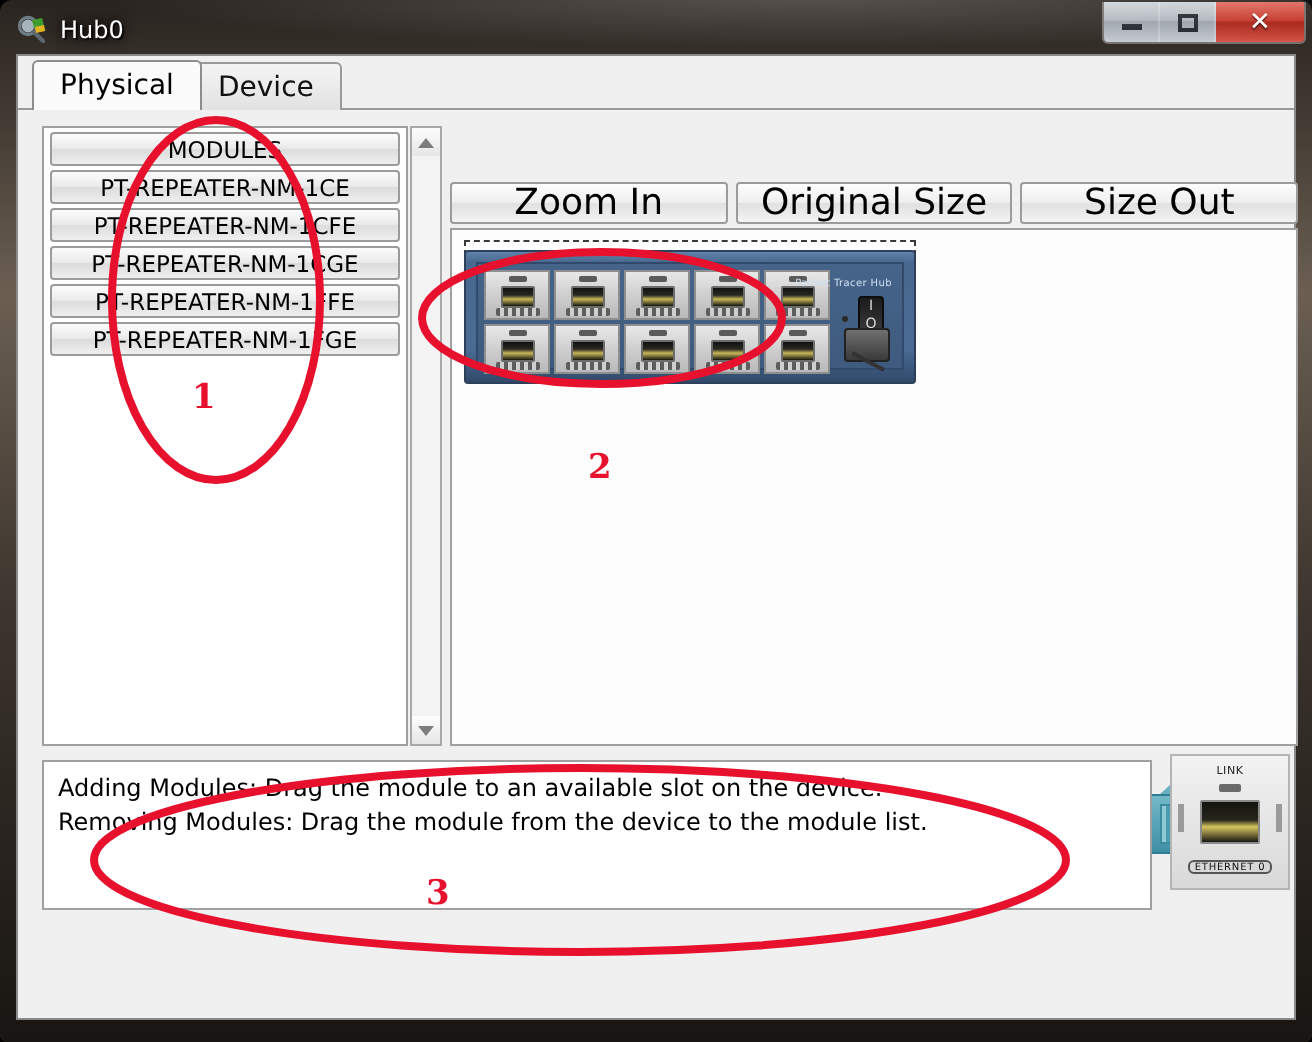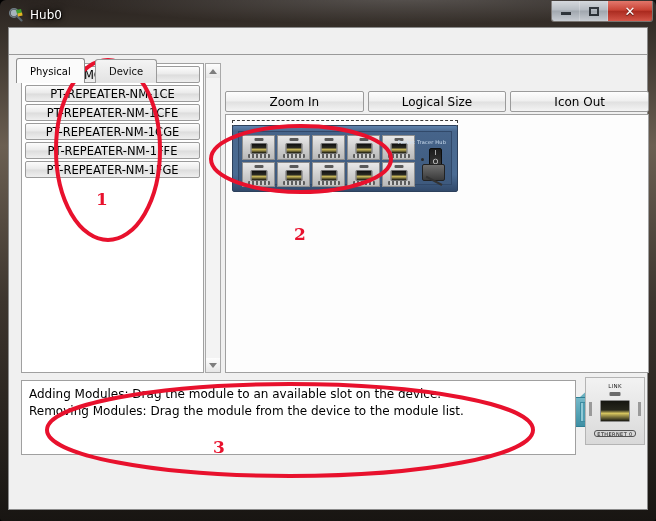--- a/index.html
+++ b/index.html
@@ -74,24 +74,23 @@
 
   
   #tabstrip {
     position: absolute; left: 0; top: 0; right: 0; height: 27px;
     background: #f0f0f0;
   }
   .tab {
     position: absolute; top: 3px; height: 24px;
     padding: 0 13px;
     display: flex; align-items: center;
-    font-size: 10px; color: #000;
+    font-size: 14px; color: #000;
     border: 1px solid #9a9a9a; border-bottom: none;
     border-radius: 3px 3px 0 0;
-    margin-top: 28px;
   }
   .tab.active {
     left: 7px; top: 2px; height: 25px;
     background: #fbfbfb;
     border-color: #8d8d8d;
     z-index: 3;
   }
   .tab.inactive {
     left: 86px;
     background: linear-gradient(180deg,#f4f4f4 0%,#e2e2e2 100%);
@@ -150,21 +149,21 @@
     position: absolute; left: 216px; top: 60px; width: 424px;
     text-align: center; font-size: 16.5px; color: #111;
   }
   #zoom-bar {
     position: absolute; left: 216px; top: 36px; width: 424px; height: 21px;
     display: flex; gap: 4px;
   }
   .zbtn {
     flex: 1;
     display: flex; align-items: center; justify-content: center;
-    font-size: 12px; color: #000;
+    font-size: 18px; color: #000;
     background: linear-gradient(180deg,#fdfdfd 0%,#efefef 48%,#e0e0e0 52%,#f4f4f4 100%);
     border: 1px solid #9b9b9b; border-radius: 2px;
   }
   #device-view {
     position: absolute; left: 216px; top: 59px;
     width: 424px; height: 259px;
     background: #fdfdfd;
     border: 1px solid #a0a0a0;
   }
 
@@ -384,22 +383,22 @@
         <div class="sb-arrow up">
             <div class="tri up"></div>
           </div>
         <div class="sb-arrow down">
             <div class="tri down"></div>
           </div>
       </div>
 
       <div id="zoom-bar">
         <div class="zbtn">Zoom In</div>
-        <div class="zbtn">Logical Size</div>
-        <div class="zbtn">Icon Out</div>
+        <div class="zbtn">Original Size</div>
+        <div class="zbtn">Size Out</div>
       </div>
 
       <div id="pdv-title">Physical Device View</div>
 
       <div id="device-view">
         <div id="hub">
           <div id="hub-dash"></div>
           <div id="hub-body">
             <div id="hub-face">
               <div id="ports">

